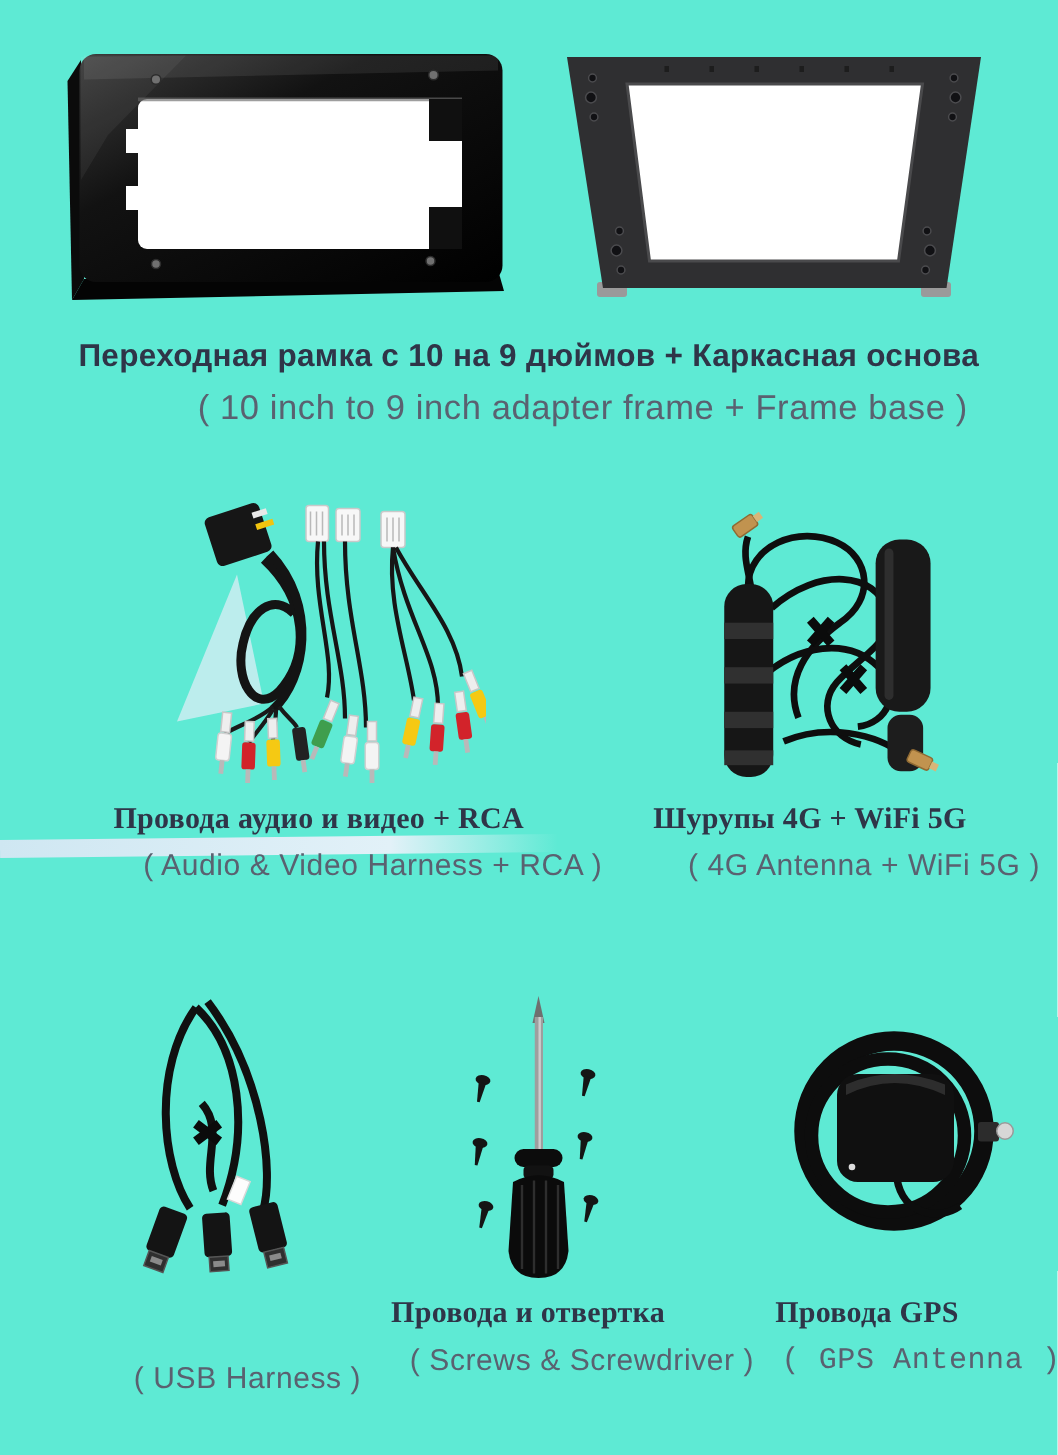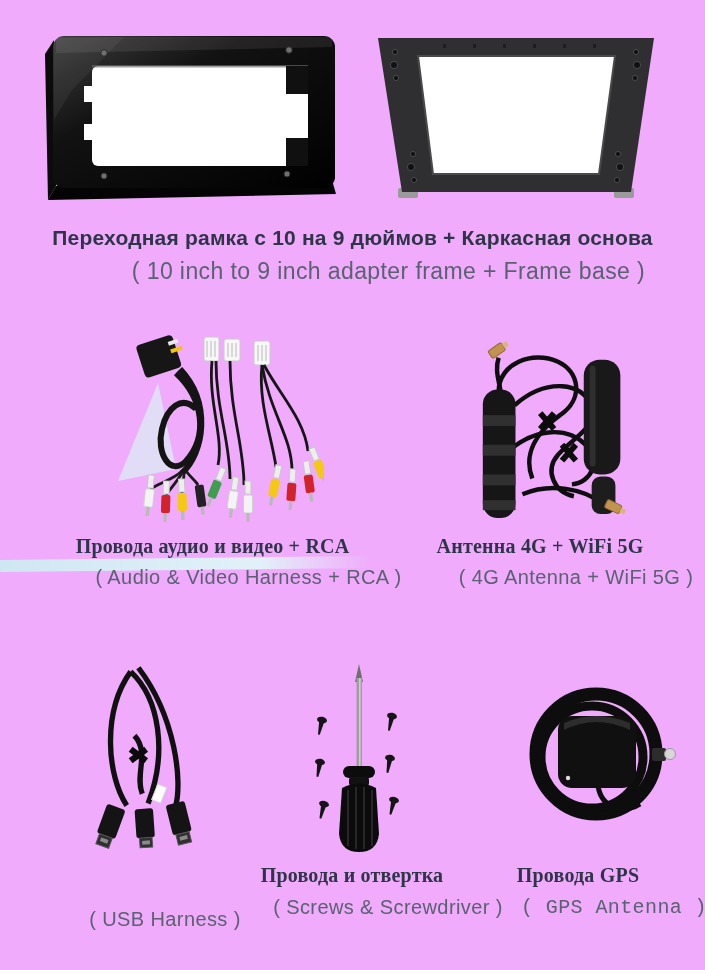--- a/index.html
+++ b/index.html
@@ -1,17 +1,17 @@
 <!DOCTYPE html>
 <html><head>
 <meta charset="utf-8">
 <style>
   html,body{margin:0;padding:0;background:#fff;}
   #canvas{
-    position:relative;width:705px;height:970px;background:#f0abfc;
+    position:relative;width:705px;height:970px;background:#5eead4;
     font-family:"Liberation Sans",sans-serif;overflow:hidden;margin:0 auto;
   }
   .img{position:absolute;z-index:1;}
   .img svg{display:block;width:100%;height:100%;}
   .cap{position:absolute;z-index:2;text-align:center;line-height:1.15;white-space:nowrap;}
   .cap-ru{font-weight:700;color:#2f3548;letter-spacing:.2px;}
   .cap-en{font-weight:400;color:#5a6170;letter-spacing:.4px;padding-left:36px;}
   .sz-lg-ru{font-size:21px;}
   .sz-lg-en{font-size:23px;}
   .sz-md-ru{font-size:20px;font-family:Liberation Serif, serif;}
@@ -217,21 +217,21 @@
       <g transform="rotate(25 152 174)">
         <rect x="144" y="170" width="16" height="9" rx="2" fill="#c1934f" stroke="#8f6a33"></rect>
         <rect x="160" y="172" width="5" height="5" fill="#d8b578"></rect>
       </g>
     </svg>
   </div>
 
   <div class="cap cap-ru sz-md-ru" style="left:25px;top:535px;width:375px;">Провода аудио и видео + RCA</div>
   <div class="cap cap-en sz-md-en" style="left:25px;top:566px;width:375px;">( Audio &amp; Video Harness + RCA )</div>
 
-  <div class="cap cap-ru sz-md-ru" style="left:405px;top:535px;width:270px;">Антенна 4G + WiFi 5G</div>
+  <div class="cap cap-ru sz-md-ru" style="left:405px;top:535px;width:270px;">Шурупы 4G + WiFi 5G</div>
   <div class="cap cap-en sz-md-en" style="left:405px;top:566px;width:270px;">( 4G Antenna + WiFi 5G )</div>
 
   <div class="img" style="left:72px;top:660px;width:158px;height:192px;">
     <svg viewBox="0 0 158 198" xmlns="http://www.w3.org/2000/svg">
       <g stroke="#101010" stroke-width="5.5" fill="none">
         <path d="M58,12 C28,54 34,120 54,150"></path>
         <path d="M58,12 C88,40 96,96 76,148"></path>
         <path d="M66,8 C104,58 112,126 104,152"></path>
         <path d="M62,78 C78,96 62,118 70,138"></path>
       </g>

